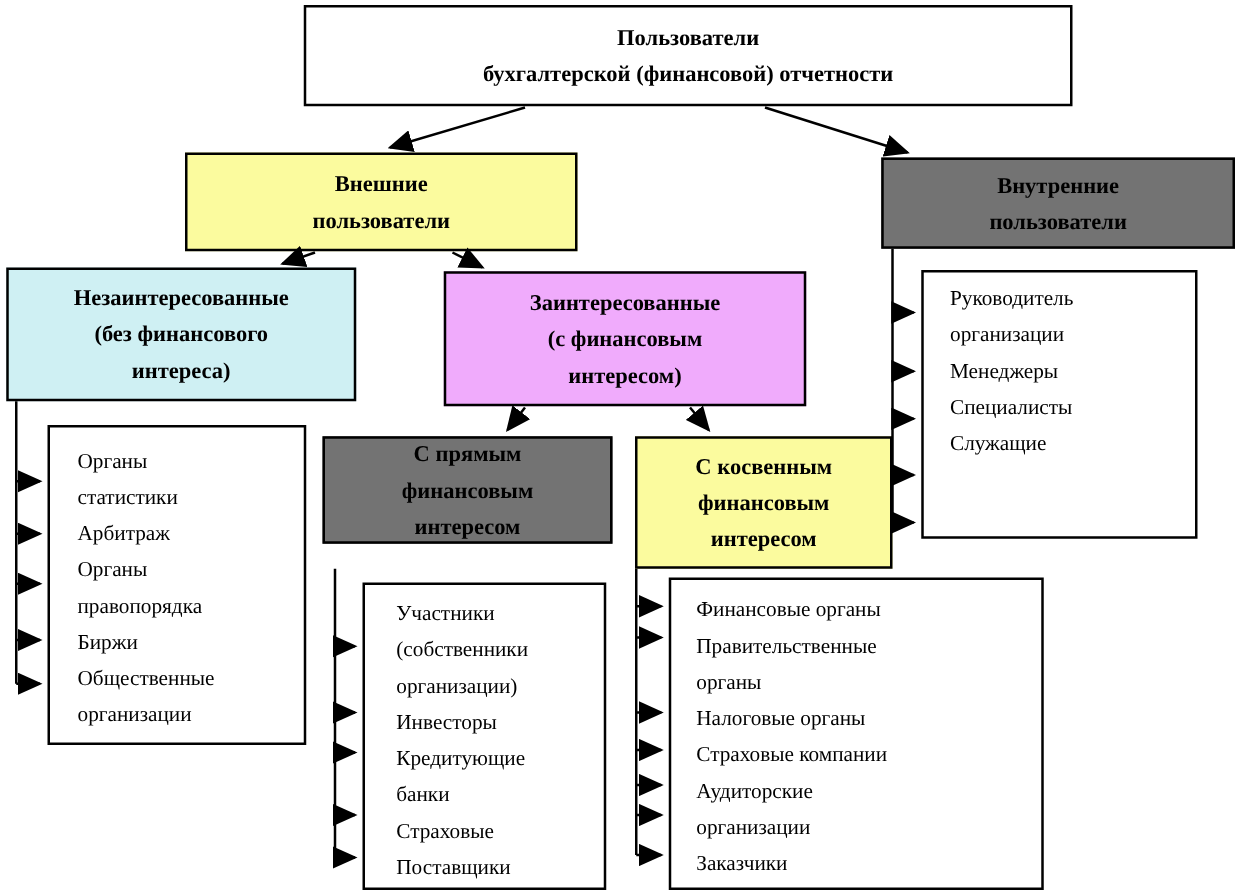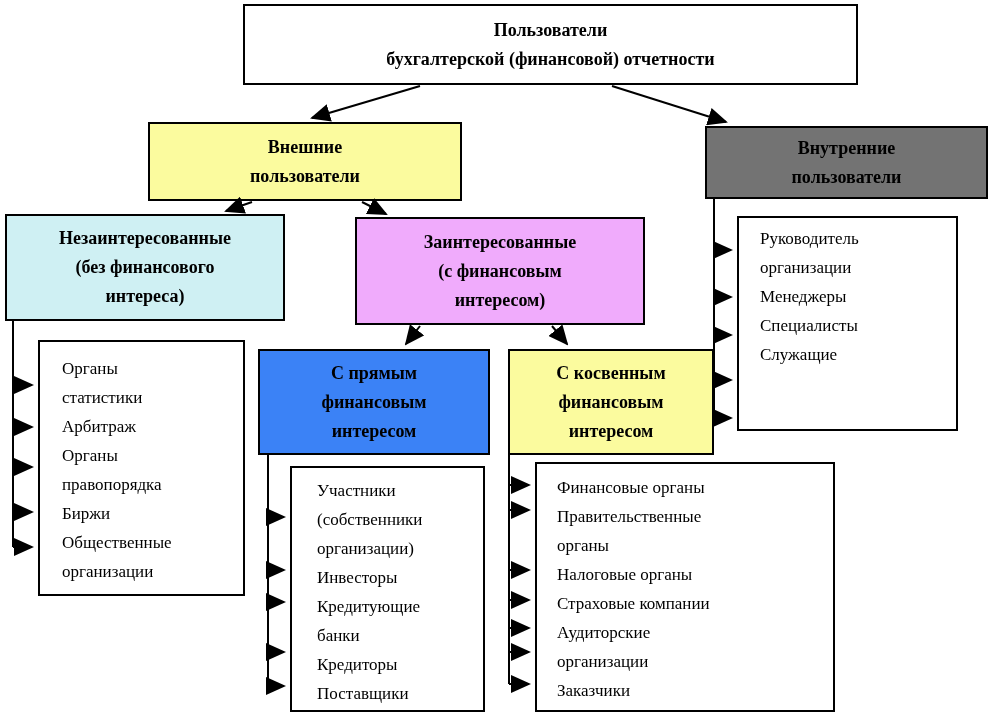--- a/index.html
+++ b/index.html
@@ -93,21 +93,21 @@
 пользователи</div>
 
   <div class="node box-cyan" style="left: 5px; top: 214px; width: 280px; height: 107px; background: rgb(207, 240, 243);">Незаинтересованные
 (без финансового
 интереса)</div>
 
   <div class="node box-cyan" style="left: 355px; top: 217px; width: 290px; height: 108px; background: #f0abfc;">Заинтересованные
 (с финансовым
 интересом)</div>
 
-  <div class="node box-yellow" style="left: 258px; top: 349px; width: 232px; height: 106px; background: #3b82f6;">С прямым
+  <div class="node box-yellow" style="left: 258px; top: 349px; width: 232px; height: 86px; background: #737373;">С прямым
 финансовым
 интересом</div>
 
   <div class="node box-yellow" style="left: 508px; top: 349px; width: 206px; height: 106px; background: rgb(251, 251, 158);">С косвенным
 финансовым
 интересом</div>
 
   <div class="listbox" style="left:38px;top:340px;width:207px;height:256px;padding:12px 6px 0 22px;">
       <div class="list-item">Органы
 статистики</div>
@@ -119,21 +119,21 @@
 организации</div>
     </div>
 
   <div class="listbox" style="left:290px;top:466px;width:195px;height:246px;padding:8px 4px 0 25px;">
       <div class="list-item">Участники
 (собственники
 организации)</div>
       <div class="list-item">Инвесторы</div>
       <div class="list-item">Кредитующие
 банки</div>
-      <div class="list-item">Кредиторы</div>
+      <div class="list-item">Страховые</div>
       <div class="list-item">Поставщики</div>
     </div>
 
   <div class="listbox" style="left:535px;top:462px;width:300px;height:250px;padding:9px 6px 0 20px;">
       <div class="list-item">Финансовые органы</div>
       <div class="list-item">Правительственные
 органы</div>
       <div class="list-item">Налоговые органы</div>
       <div class="list-item">Страховые компании</div>
       <div class="list-item">Аудиторские

